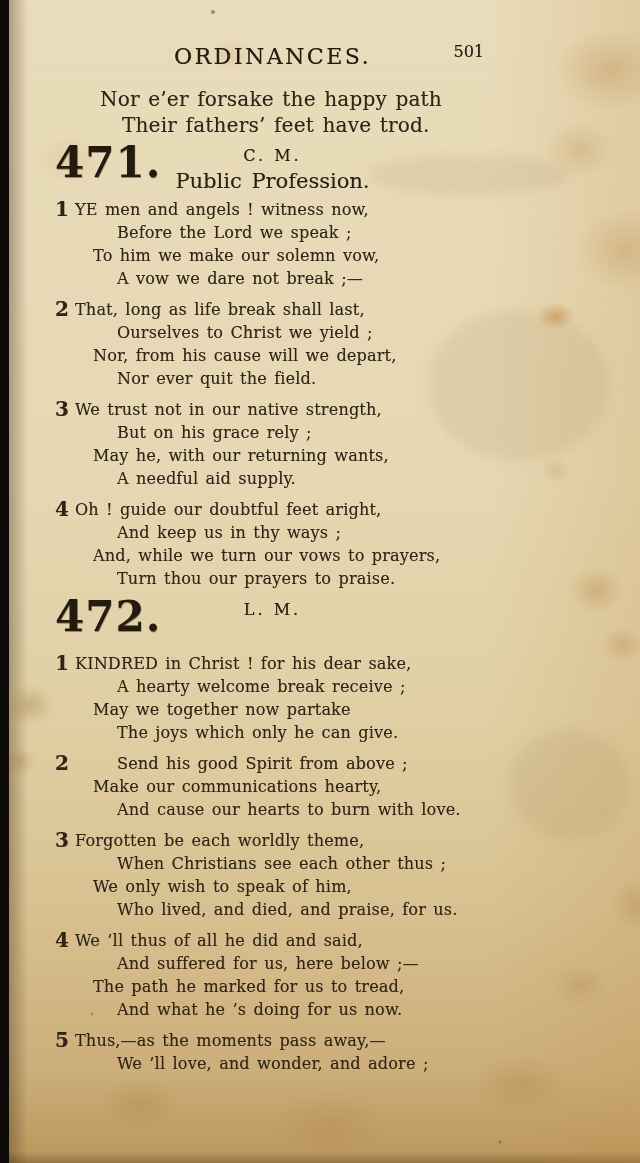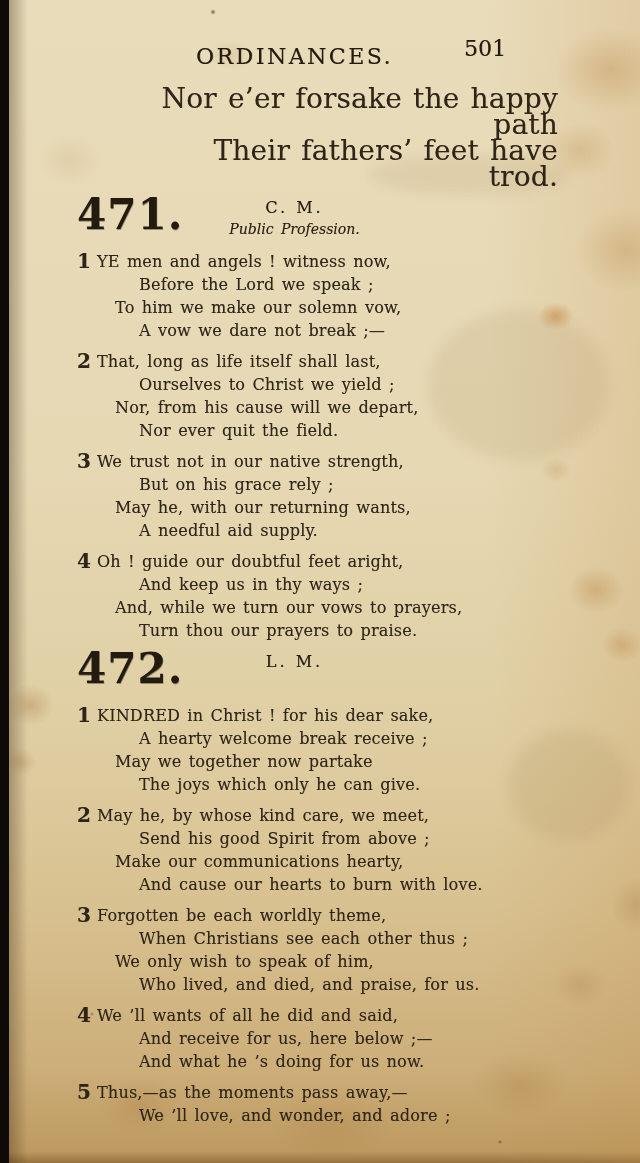--- a/index.html
+++ b/index.html
@@ -37,54 +37,54 @@
       radial-gradient(30px 22px at 221px 55px,  rgba(170,120,55,.15), rgba(170,120,55,0) 70%),
       linear-gradient(90deg,  rgba(60,40,20,.35), rgba(60,40,20,0) 3%),
       linear-gradient(270deg, rgba(190,140,75,.20), rgba(190,140,75,0) 24%),
       linear-gradient(180deg, #e9dcba 0%, #e6d8b3 40%, #e0cfa4 62%, #d8c190 78%, #ccae79 92%, #bd9a60 99%, #96733f 100%);
   }
   .smudge{position:absolute;border-radius:50%;filter:blur(6px);background:rgba(140,110,60,.10);}
   .smudge.s1{left:360px;top:155px;width:200px;height:40px;}
   .smudge.s2{left:420px;top:310px;width:180px;height:150px;}
   .smudge.s3{left:500px;top:730px;width:120px;height:110px;}
 
-  .content{position:absolute;left:0;top:0;width:527px;padding-left:22px;}
+  .content{position:absolute;left:0;top:0;width:527px;}
 
   
   .running-head{position:relative;padding-top:44px;height:26px;}
   .rh-title{
     text-align:center;font-size:22px;letter-spacing:2.5px;
     color:#241b10;text-shadow:.4px .4px 0 rgba(36,27,16,.45);
   }
   .rh-num{
-    position:absolute;right:52px;top:36px;font-size:22px;
+    position:absolute;right:52px;top:42px;font-size:16px;
     color:#241b10;text-shadow:.4px .4px 0 rgba(36,27,16,.45);
   }
 
   
   .carryover{margin-top:16px;}
-  .co-line{font-size:28px;line-height:26px;word-spacing:2px;letter-spacing:.2px;
-           text-shadow:.3px .3px 0 rgba(46,36,24,.35);text-align:right;}
+  .co-line{font-size:20px;line-height:26px;word-spacing:2px;letter-spacing:.2px;
+           text-shadow:.3px .3px 0 rgba(46,36,24,.35);}
   .co-line.c0{margin-left:91px;}
   .co-line.c1{margin-left:113px;}
 
   
   .hymn-head{position:relative;height:54px;margin-top:6px;}
   .hymn-head.second{margin-top:2px;}
   .hymn-number{
     position:absolute;left:46px;top:-6px;
     font-size:42px;font-weight:bold;letter-spacing:1px;
     color:#241b10;text-shadow:.5px .5px 0 rgba(36,27,16,.4);
   }
   .hymn-meter{
     text-align:center;font-size:16px;letter-spacing:3px;padding-top:2px;
     color:#241b10;text-shadow:.3px .3px 0 rgba(36,27,16,.4);
   }
   .hymn-subject{
-    text-align:center;font-style:italic;font-size:14px;margin-top:4px;
+    text-align:center;font-size:21px;margin-top:4px;
     word-spacing:3px;color:#2a2014;text-shadow:.3px .3px 0 rgba(42,32,20,.35);
   }
 
   
   .stanza{position:relative;margin-left:66px;margin-bottom:8px;}
   .vnum{
     position:absolute;left:-20px;top:0;
     font-size:20px;font-weight:bold;line-height:23px;
     text-shadow:.3px .3px 0 rgba(46,36,24,.35);
   }
@@ -126,21 +126,21 @@
       <div class="stanza">
         <span class="vnum">1</span>
         <div class="vl i0">YE men and angels ! witness now,</div>
         <div class="vl i2">Before the Lord we speak ;</div>
         <div class="vl i1">To him we make our solemn vow,</div>
         <div class="vl i2">A vow we dare not break ;—</div>
       </div>
 
       <div class="stanza">
         <span class="vnum">2</span>
-        <div class="vl i0">That, long as life itself shall last,</div>
+        <div class="vl i0">That, long as life break shall last,</div>
         <div class="vl i2">Ourselves to Christ we yield ;</div>
         <div class="vl i1">Nor, from his cause will we depart,</div>
         <div class="vl i2">Nor ever quit the field.</div>
       </div>
 
       <div class="stanza">
         <span class="vnum">3</span>
         <div class="vl i0">We trust not in our native strength,</div>
         <div class="vl i2">But on his grace rely ;</div>
         <div class="vl i1">May he, with our returning wants,</div>
@@ -165,38 +165,38 @@
       <div class="stanza">
         <span class="vnum">1</span>
         <div class="vl i0">KINDRED in Christ ! for his dear sake,</div>
         <div class="vl i2">A hearty welcome break receive ;</div>
         <div class="vl i1">May we together now partake</div>
         <div class="vl i2">The joys which only he can give.</div>
       </div>
 
       <div class="stanza">
         <span class="vnum">2</span>
-        <div class="vl i0">May he, by whose kind care, we meet,</div>
         <div class="vl i2">Send his good Spirit from above ;</div>
         <div class="vl i1">Make our communications hearty,</div>
         <div class="vl i2">And cause our hearts to burn with love.</div>
       </div>
 
       <div class="stanza">
         <span class="vnum">3</span>
         <div class="vl i0">Forgotten be each worldly theme,</div>
         <div class="vl i2">When Christians see each other thus ;</div>
         <div class="vl i1">We only wish to speak of him,</div>
         <div class="vl i2">Who lived, and died, and praise, for us.</div>
       </div>
 
       <div class="stanza">
         <span class="vnum">4</span>
-        <div class="vl i0">We ’ll wants of all he did and said,</div>
-        <div class="vl i2">And receive for us, here below ;—</div>
+        <div class="vl i0">We ’ll thus of all he did and said,</div>
+        <div class="vl i2">And suffered for us, here below ;—</div>
+        <div class="vl i1">The path he marked for us to tread,</div>
         <div class="vl i2">And what he ’s doing for us now.</div>
       </div>
 
       <div class="stanza">
         <span class="vnum">5</span>
         <div class="vl i0">Thus,—as the moments pass away,—</div>
         <div class="vl i2">We ’ll love, and wonder, and adore ;</div>
       </div>
     </div>
 

